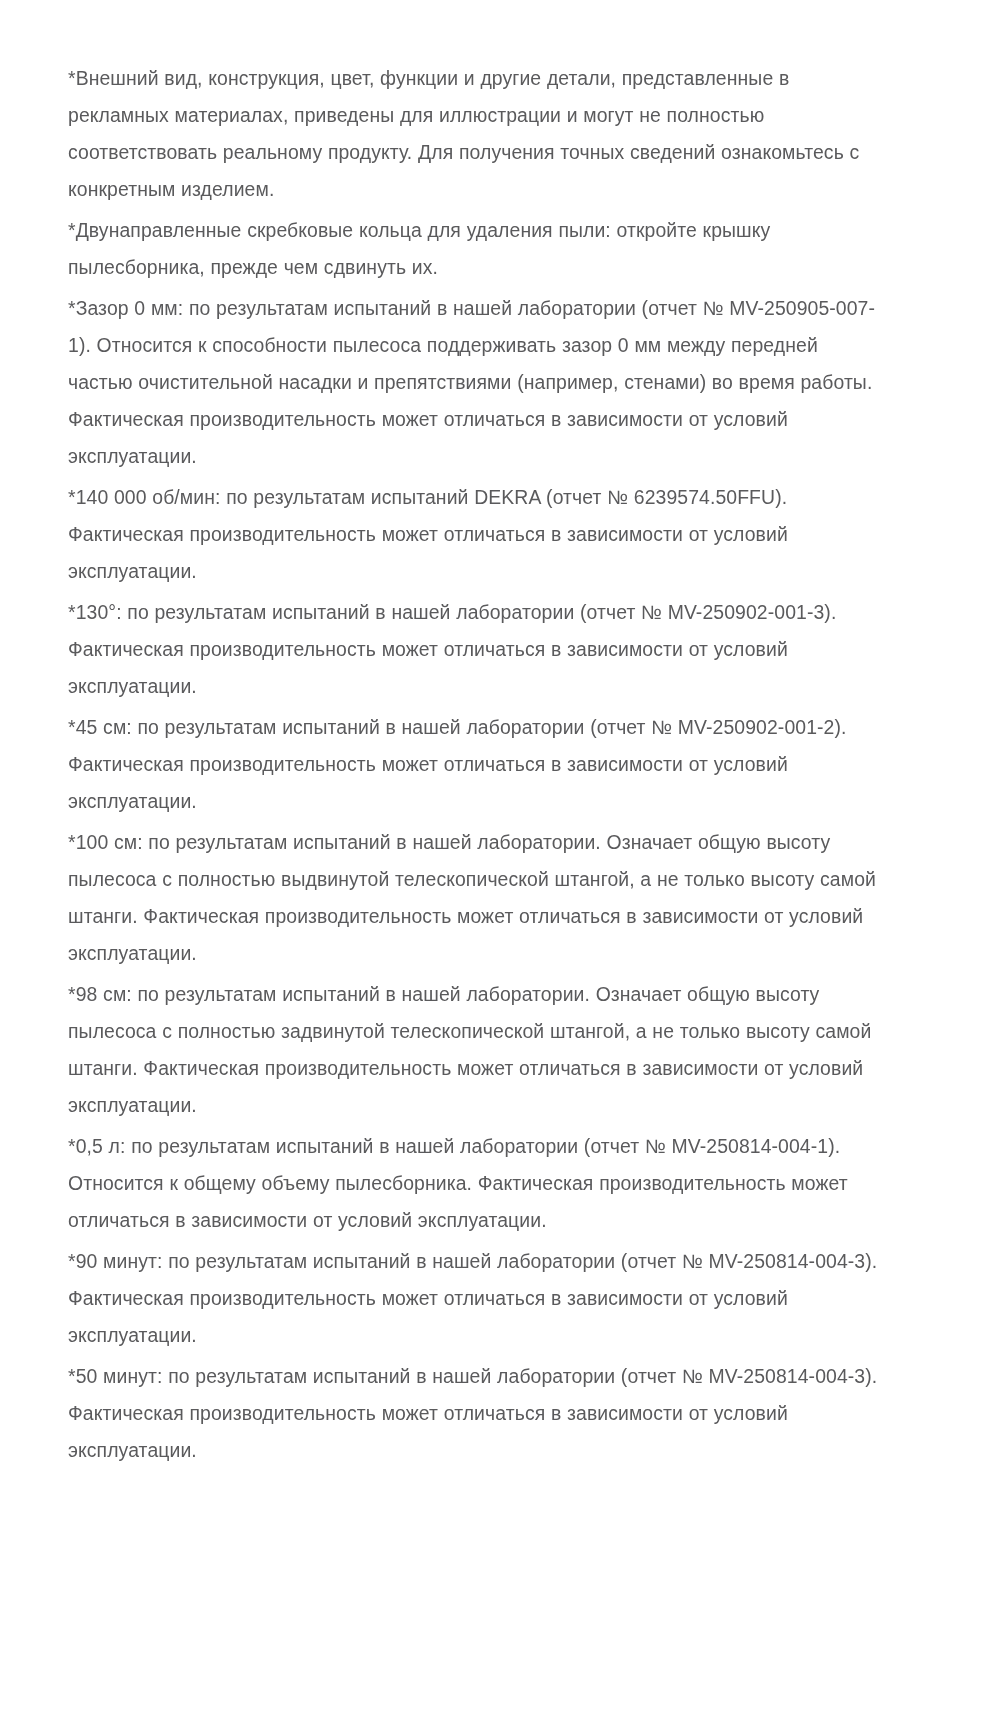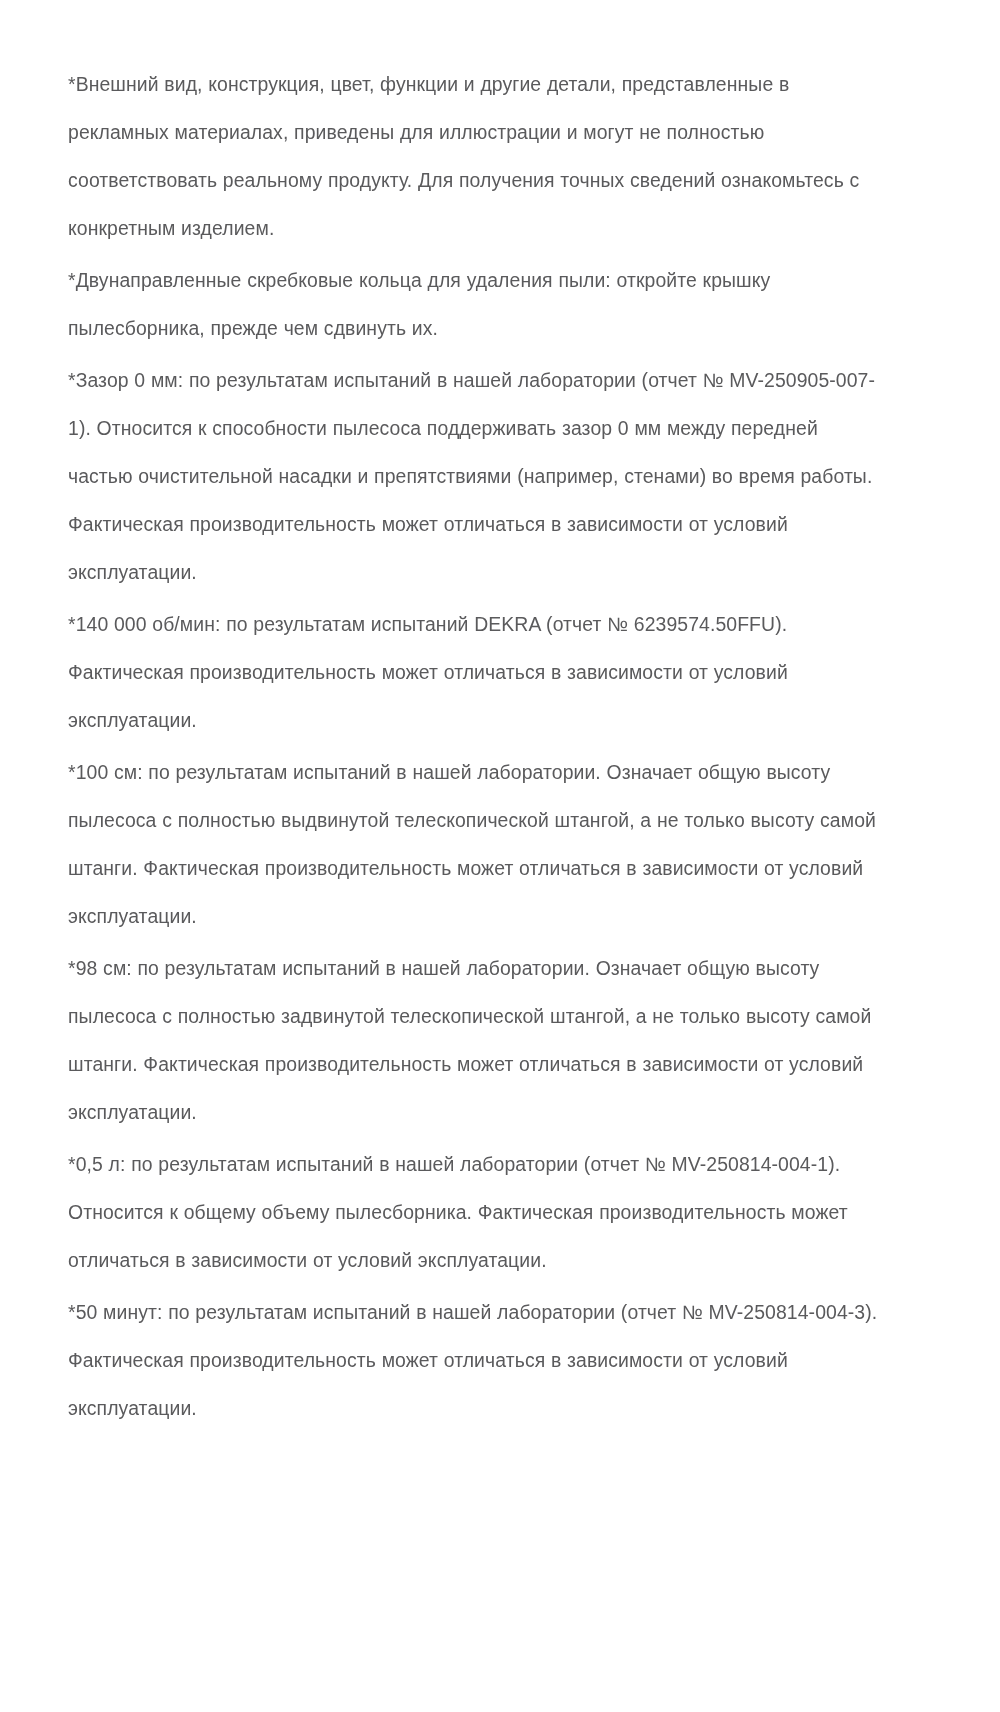--- a/index.html
+++ b/index.html
@@ -26,40 +26,43 @@
   .notes-list {
     margin: 0;
     padding: 0;
     list-style: none;
     width: 812px;
   }
   .note-item {
     margin: 0 0 0 0;
     padding: 0;
     font-size: 19.4px;
-    line-height: 48px;
+    line-height: 37px;
     letter-spacing: 0.005em;
     color: #5a5a5c;
     text-align: left;
     word-spacing: 0.01em;
     font-weight: 400;
   }
   
   .note-item + .note-item {
     margin-top: 4px;
   }
 </style>
 </head>
 <body>
 
 <div id="disclaimer-page">
   <ul class="notes-list">
     <li class="note-item">*Внешний вид, конструкция, цвет, функции и другие детали, представленные в рекламных материалах, приведены для иллюстрации и могут не полностью соответствовать реальному продукту. Для получения точных сведений ознакомьтесь с конкретным изделием.</li>
     <li class="note-item">*Двунаправленные скребковые кольца для удаления пыли: откройте крышку пылесборника, прежде чем сдвинуть их.</li>
     <li class="note-item">*Зазор 0 мм: по результатам испытаний в нашей лаборатории (отчет № MV-250905-007-1). Относится к способности пылесоса поддерживать зазор 0 мм между передней частью очистительной насадки и препятствиями (например, стенами) во время работы. Фактическая производительность может отличаться в зависимости от условий эксплуатации.</li>
     <li class="note-item">*140 000 об/мин: по результатам испытаний DEKRA (отчет № 6239574.50FFU). Фактическая производительность может отличаться в зависимости от условий эксплуатации.</li>
+    <li class="note-item">*130°: по результатам испытаний в нашей лаборатории (отчет № MV-250902-001-3). Фактическая производительность может отличаться в зависимости от условий эксплуатации.</li>
+    <li class="note-item">*45 см: по результатам испытаний в нашей лаборатории (отчет № MV-250902-001-2). Фактическая производительность может отличаться в зависимости от условий эксплуатации.</li>
     <li class="note-item">*100 см: по результатам испытаний в нашей лаборатории. Означает общую высоту пылесоса с полностью выдвинутой телескопической штангой, а не только высоту самой штанги. Фактическая производительность может отличаться в зависимости от условий эксплуатации.</li>
     <li class="note-item">*98 см: по результатам испытаний в нашей лаборатории. Означает общую высоту пылесоса с полностью задвинутой телескопической штангой, а не только высоту самой штанги. Фактическая производительность может отличаться в зависимости от условий эксплуатации.</li>
     <li class="note-item">*0,5 л: по результатам испытаний в нашей лаборатории (отчет № MV-250814-004-1). Относится к общему объему пылесборника. Фактическая производительность может отличаться в зависимости от условий эксплуатации.</li>
+    <li class="note-item">*90 минут: по результатам испытаний в нашей лаборатории (отчет № MV-250814-004-3). Фактическая производительность может отличаться в зависимости от условий эксплуатации.</li>
     <li class="note-item">*50 минут: по результатам испытаний в нашей лаборатории (отчет № MV-250814-004-3). Фактическая производительность может отличаться в зависимости от условий эксплуатации.</li>
 
   </ul>
 </div>
 
 </body></html>

